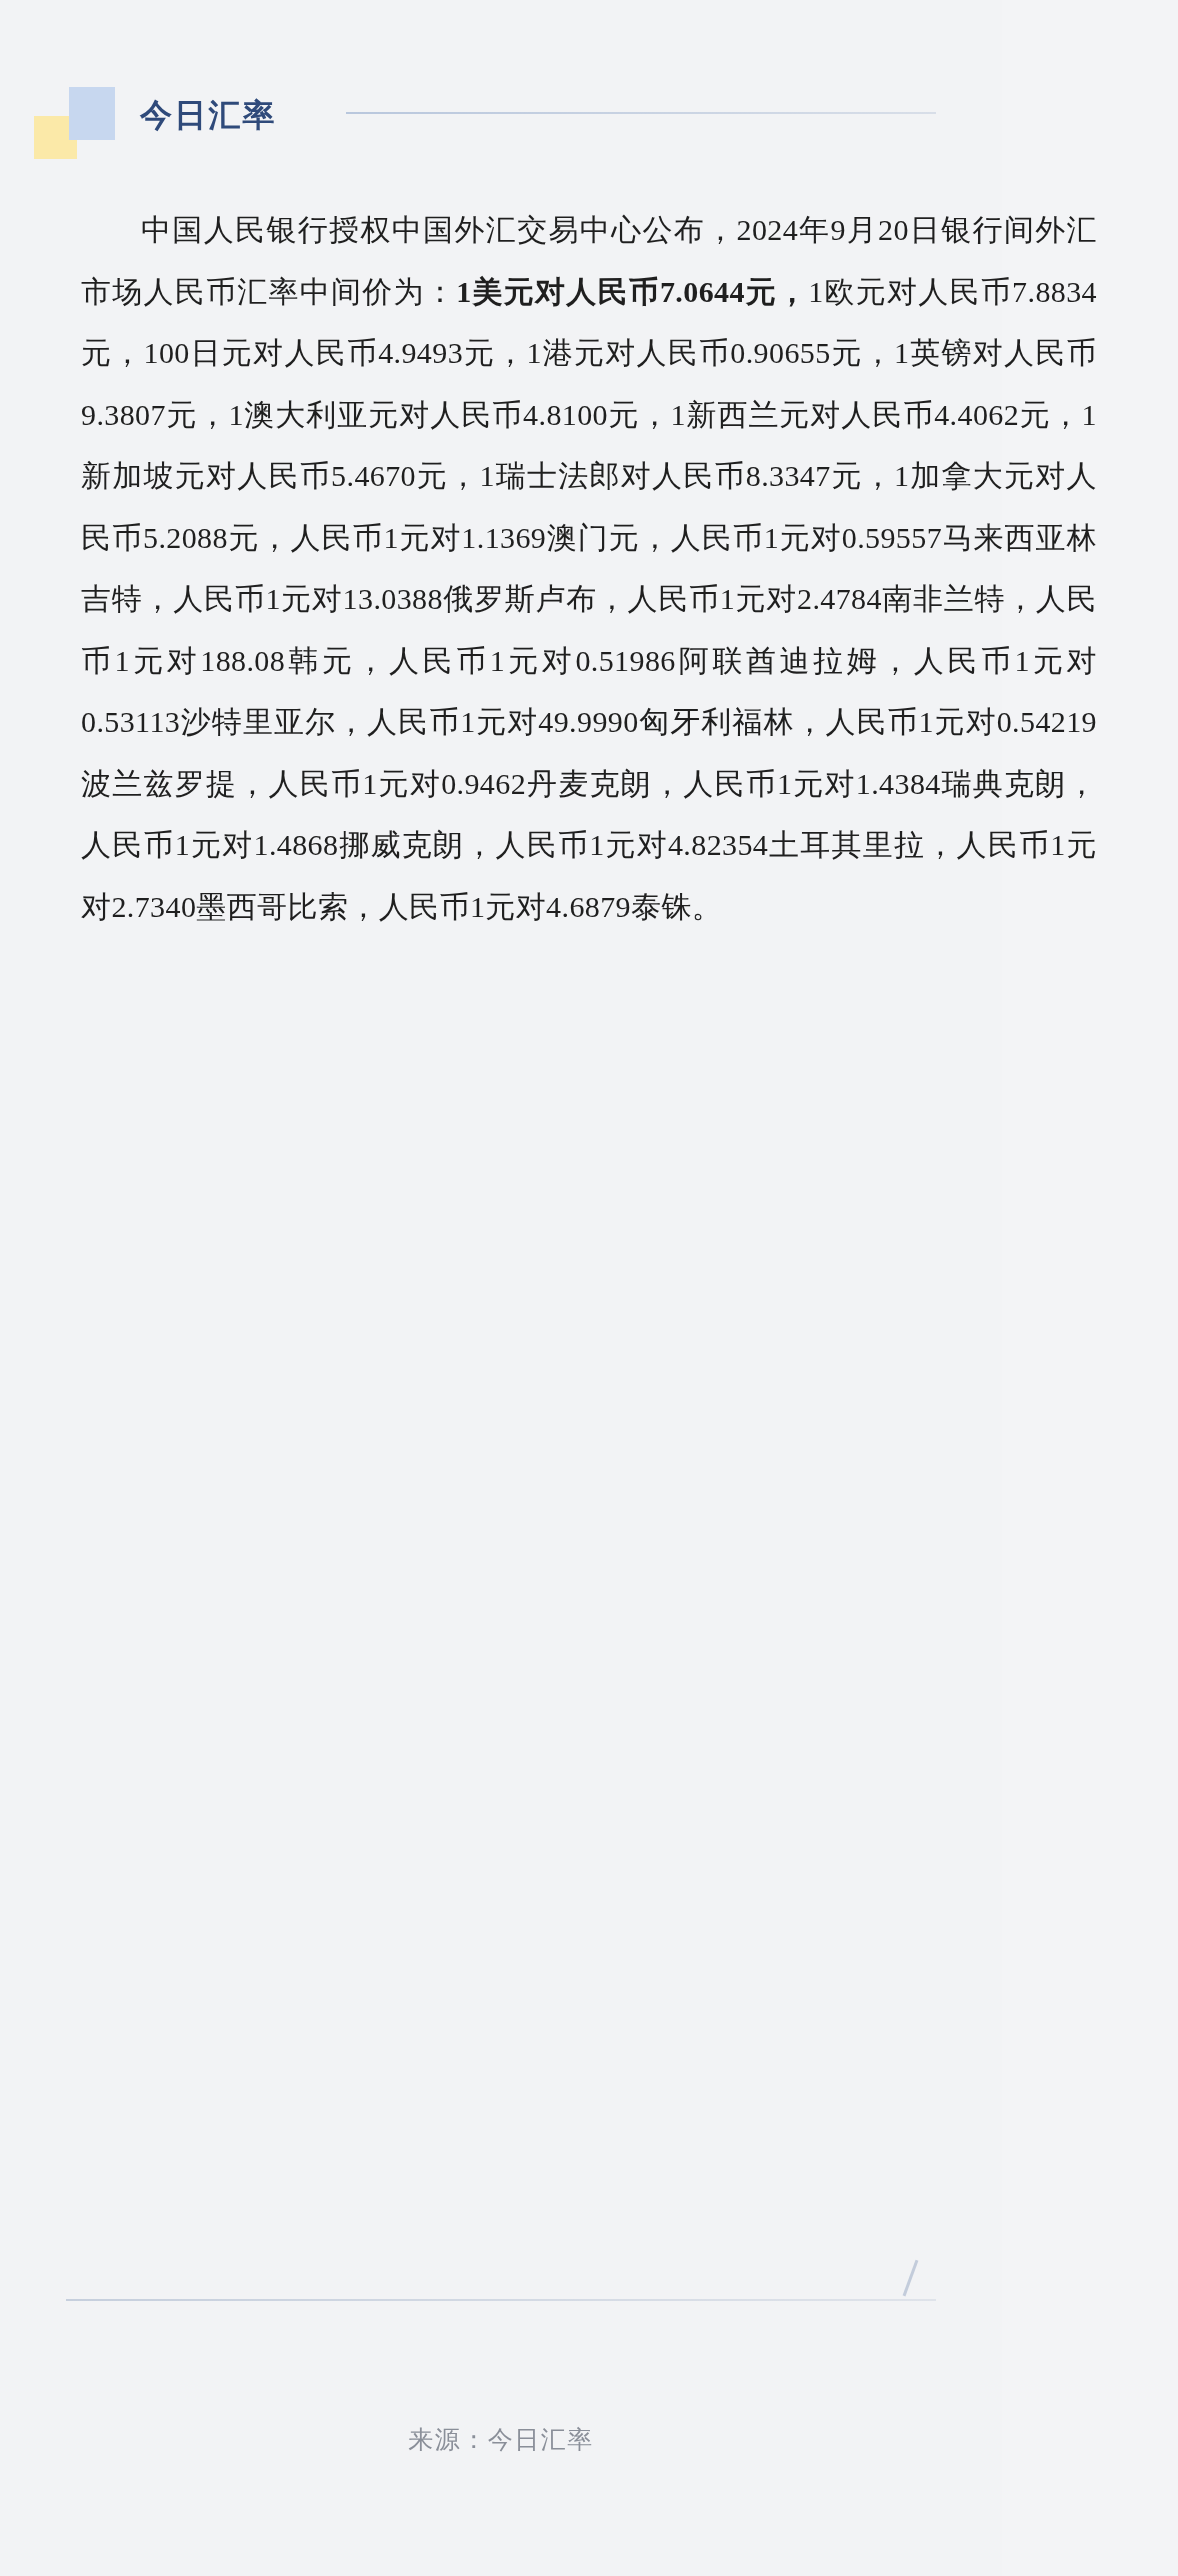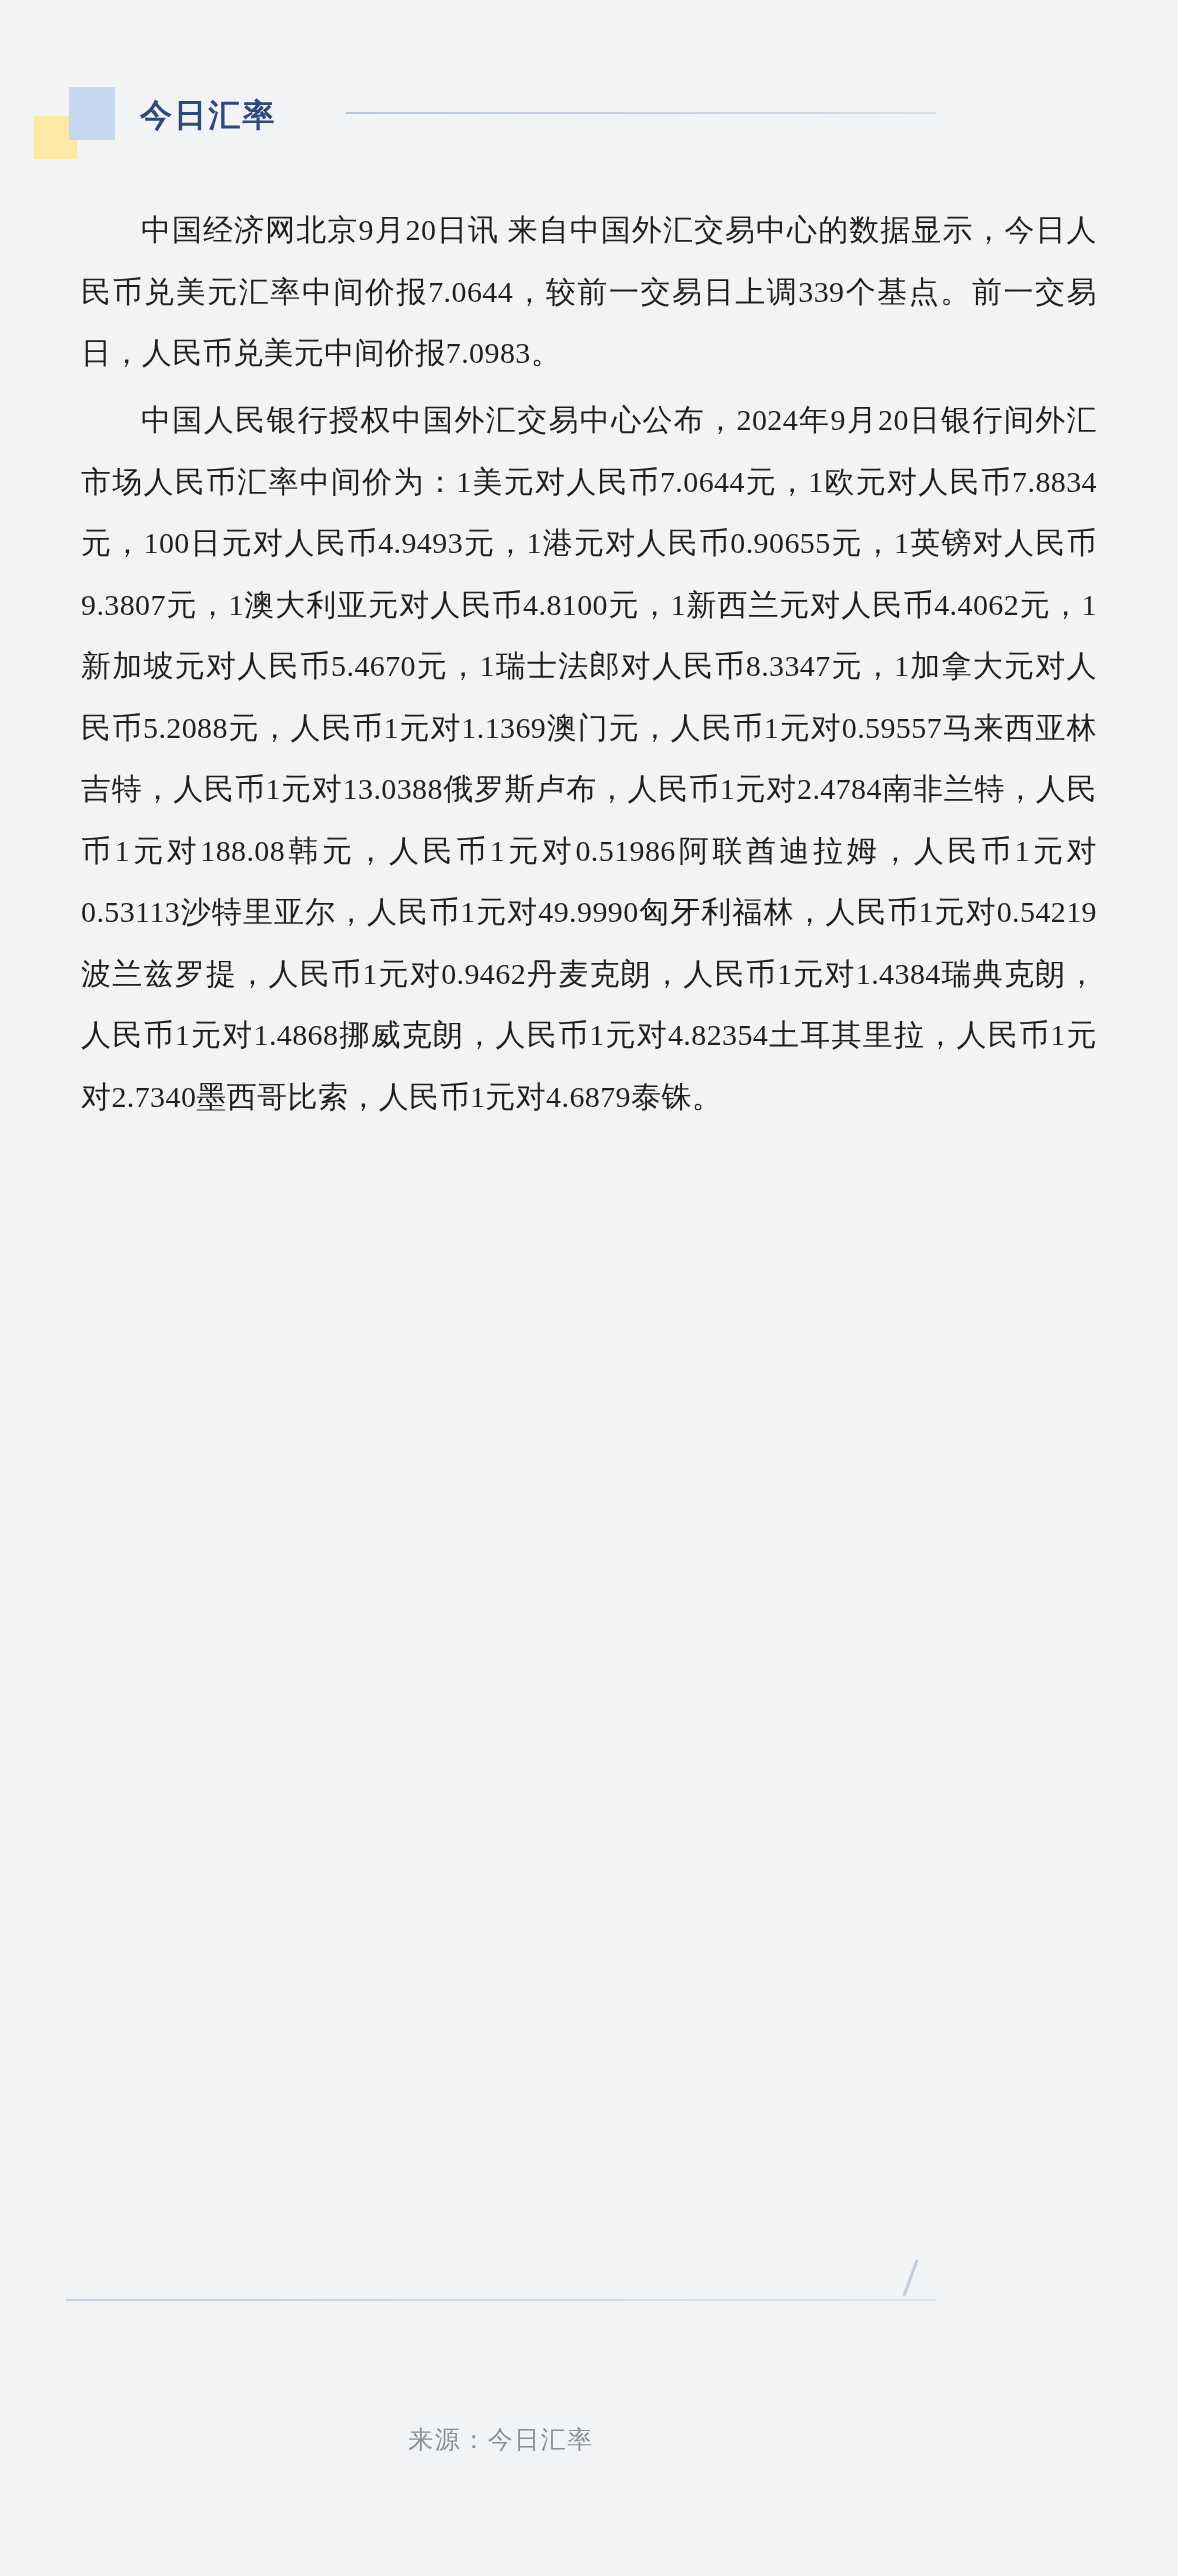--- a/index.html
+++ b/index.html
@@ -86,21 +86,21 @@
     line-height: 2.05;
     text-align: justify;
     color: #1f1f1f;
     letter-spacing: 0.4px;
   }
   .article p {
     margin: 0 0 5.9px 0;
     text-indent: 2em;
   }
   .article .hl {
-    font-weight: normal;
+    font-weight: bold;
   }
 
   
   .footer-rule {
     position: absolute;
     left: 66px;
     right: 66px;
     top: 2299px;
     height: 1.5px;
     background: linear-gradient(to right, #c6cfdd, #dfe3ea);
@@ -134,21 +134,20 @@
   <div class="header">
     <div class="header-marks">
       <div class="mark-yellow"></div>
       <div class="mark-blue"></div>
     </div>
     <div class="header-title">今日汇率</div>
     <div class="header-rule"></div>
   </div>
 
   <div class="article">
-    <p>中国经济网北京9月20日讯 来自中国外汇交易中心的数据显示，今日人民币兑美元汇率中间价报7.0644，较前一交易日上调339个基点。前一交易日，人民币兑美元中间价报7.0983。</p>
     <p><span>中国人民银行授权中国外汇交易中心公布，2024年9月20日银行间外汇市场人民币汇率中间价为：</span><span class="hl">1美元对人民币7.0644元，</span><span>1欧元对人民币7.8834元，100日元对人民币4.9493元，1港元对人民币0.90655元，1英镑对人民币9.3807元，1澳大利亚元对人民币4.8100元，1新西兰元对人民币4.4062元，1新加坡元对人民币5.4670元，1瑞士法郎对人民币8.3347元，1加拿大元对人民币5.2088元，人民币1元对1.1369澳门元，人民币1元对0.59557马来西亚林吉特，人民币1元对13.0388俄罗斯卢布，人民币1元对2.4784南非兰特，人民币1元对188.08韩元，人民币1元对0.51986阿联酋迪拉姆，人民币1元对0.53113沙特里亚尔，人民币1元对49.9990匈牙利福林，人民币1元对0.54219波兰兹罗提，人民币1元对0.9462丹麦克朗，人民币1元对1.4384瑞典克朗，人民币1元对1.4868挪威克朗，人民币1元对4.82354土耳其里拉，人民币1元对2.7340墨西哥比索，人民币1元对4.6879泰铢。</span></p>
   </div>
 
   <div class="footer-slash"></div>
   <div class="footer-rule"></div>
   <div class="source">来源：今日汇率</div>
 
 </div>
 
 

